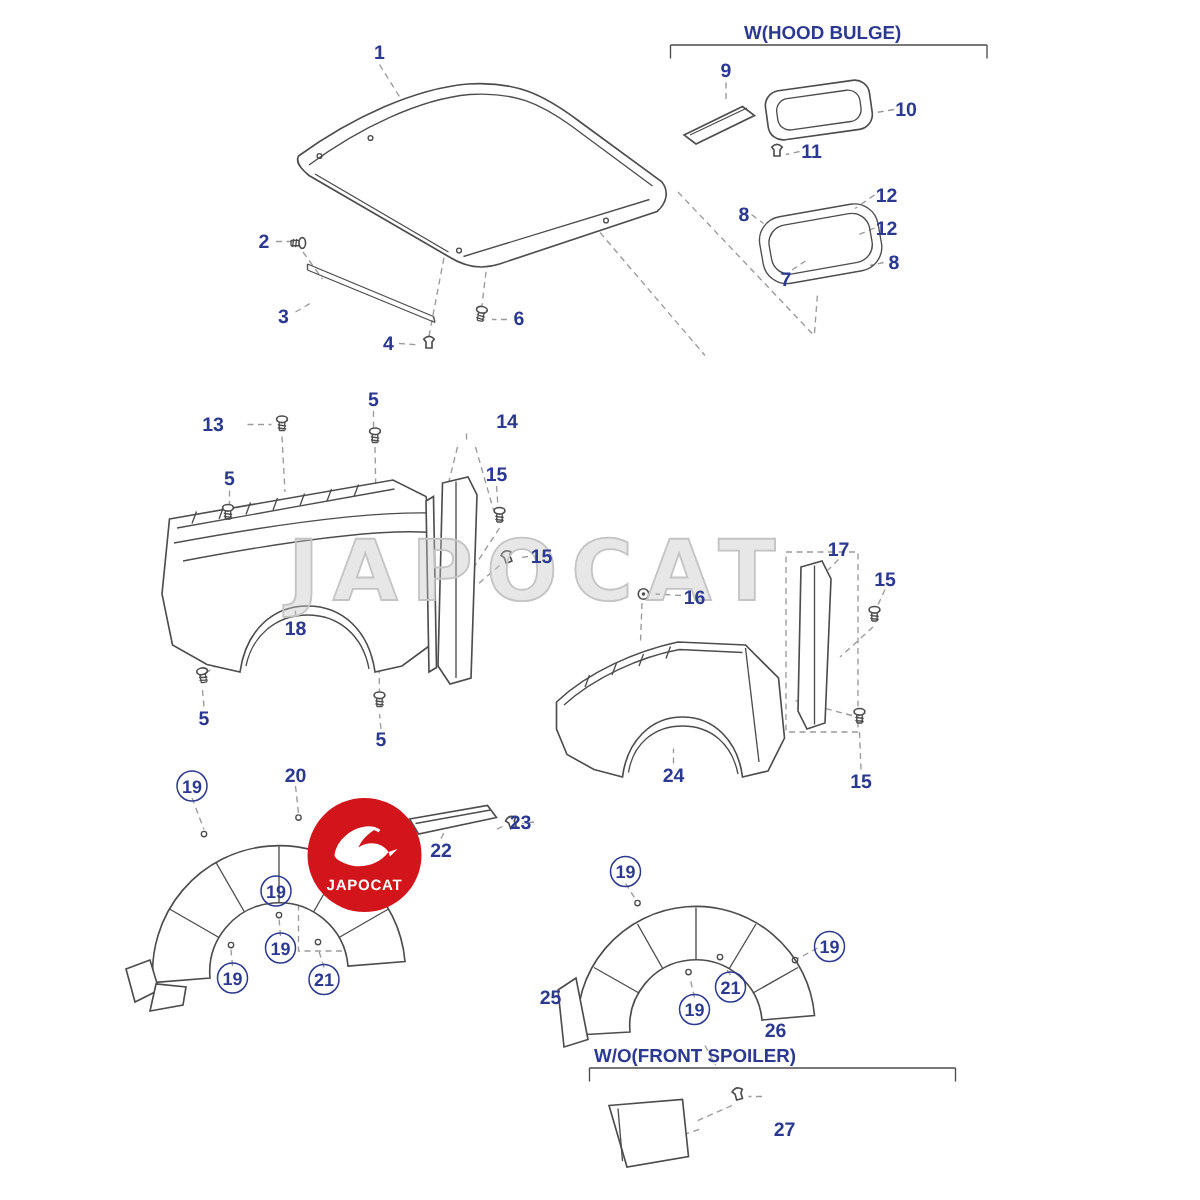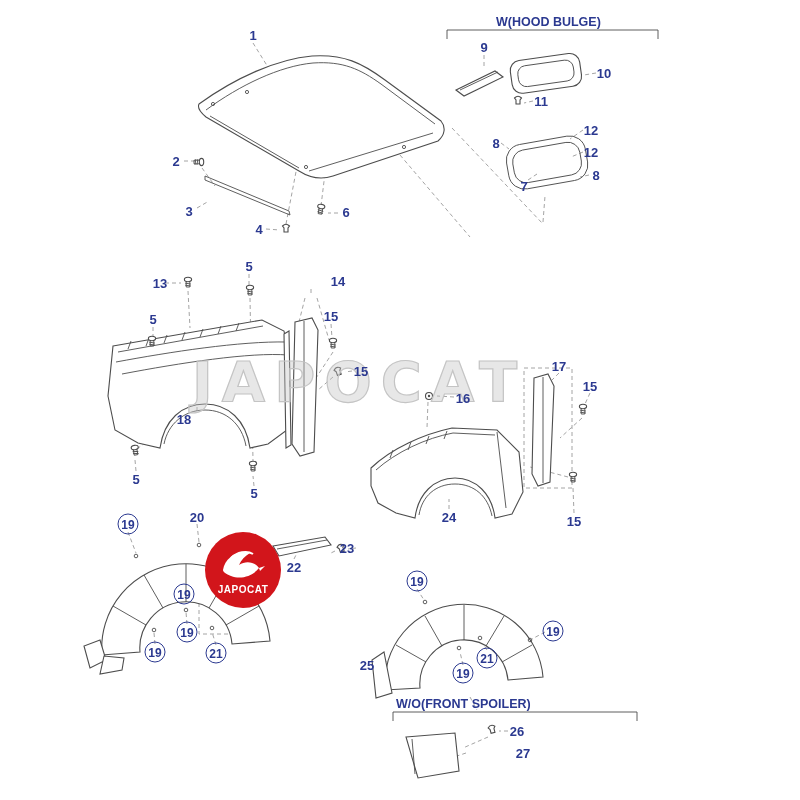--- a/index.html
+++ b/index.html
@@ -228,47 +228,47 @@
   <div class="section-label" style="left:452px; top:15px;margin-left:44px;">W(HOOD BULGE)</div>
   <div class="section-label" style="left:396px; top:697px;">W/O(FRONT SPOILER)</div>
 
   <div class="label-layer">
       <div class="part-label" style="left: 253px; top: 35px;">1</div>
       <div class="part-label" style="left: 176px; top: 161px;">2</div>
       <div class="part-label" style="left: 189px; top: 211px;">3</div>
       <div class="part-label" style="left: 259px; top: 229px;">4</div>
       <div class="part-label" style="left: 346px; top: 212px;">6</div>
       <div class="part-label" style="left: 249px; top: 266px;">5</div>
-      <div class="part-label" style="left: 160px; top: 283px;">13</div>
+      <div class="part-label" style="left: 142px; top: 283px;">13</div>
       <div class="part-label" style="left: 314px; top: 281px; margin-left: 24px;">14</div>
       <div class="part-label" style="left: 331px; top: 316px;">15</div>
       <div class="part-label" style="left: 153px; top: 319px;">5</div>
       <div class="part-label" style="left: 361px; top: 371px;">15</div>
-      <div class="part-label" style="left: 184px; top: 419px;">18</div>
+      <div class="part-label" style="left: 197px; top: 419px;">18</div>
       <div class="part-label" style="left: 463px; top: 398px;">16</div>
       <div class="part-label" style="left: 559px; top: 366px;">17</div>
       <div class="part-label" style="left: 590px; top: 386px;">15</div>
       <div class="part-label" style="left: 136px; top: 479px;">5</div>
       <div class="part-label" style="left: 254px; top: 493px;">5</div>
       <div class="part-label" style="left: 449px; top: 517px;">24</div>
       <div class="part-label" style="left: 574px; top: 521px;">15</div>
       <div class="part-label" style="left: 347px; top: 548px;">23</div>
       <div class="part-label" style="left: 294px; top: 567px;">22</div>
       <div class="part-label" style="left: 197px; top: 517px;">20</div>
       <div class="part-label circled" style="left: 128px; top: 524px;">19</div>
       <div class="part-label circled" style="left: 184px; top: 594px;">19</div>
       <div class="part-label circled" style="left: 187px; top: 632px;">19</div>
       <div class="part-label circled" style="left: 155px; top: 652px;">19</div>
       <div class="part-label circled" style="left: 216px; top: 653px;">21</div>
       <div class="part-label" style="left: 367px; top: 665px;">25</div>
       <div class="part-label circled" style="left: 417px; top: 581px;">19</div>
       <div class="part-label circled" style="left: 463px; top: 673px;">19</div>
       <div class="part-label circled" style="left: 487px; top: 658px;">21</div>
       <div class="part-label circled" style="left: 553px; top: 631px;">19</div>
-      <div class="part-label" style="left: 517px; top: 731px; text-align: center;">26</div>
+      <div class="part-label" style="left: 517px; top: 687px; text-align: center;">26</div>
       <div class="part-label" style="left: 475px; top: 753px; margin-left: 48px;">27</div>
       <div class="part-label" style="left: 484px; top: 47px;">9</div>
       <div class="part-label" style="left: 604px; top: 73px;">10</div>
       <div class="part-label" style="left: 541px; top: 101px;">11</div>
       <div class="part-label" style="left: 591px; top: 130px;">12</div>
       <div class="part-label" style="left: 591px; top: 152px;">12</div>
       <div class="part-label" style="left: 496px; top: 143px;">8</div>
       <div class="part-label" style="left: 596px; top: 175px;">8</div>
       <div class="part-label" style="left: 524px; top: 186px;">7</div>
     </div>

